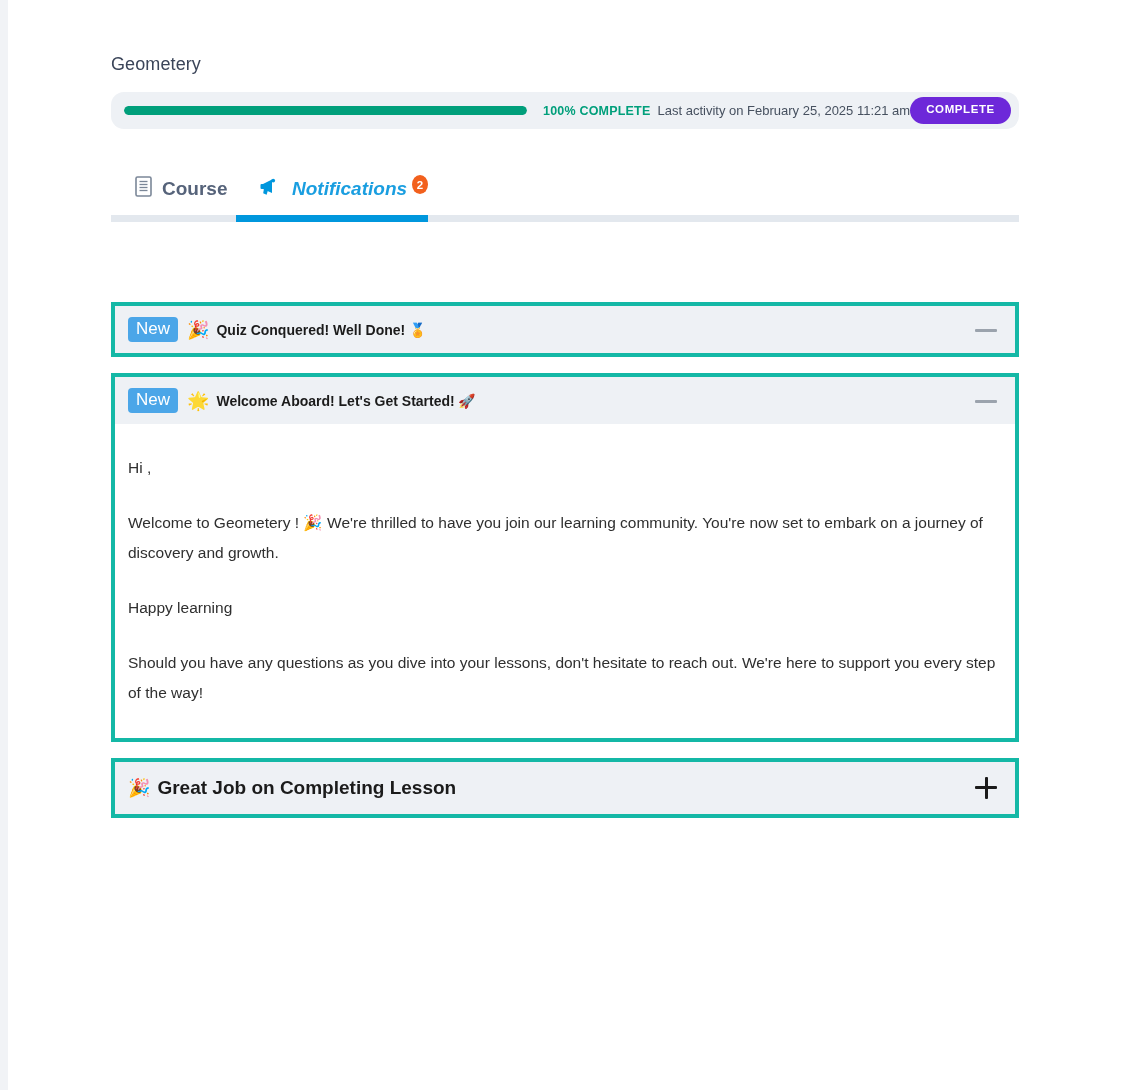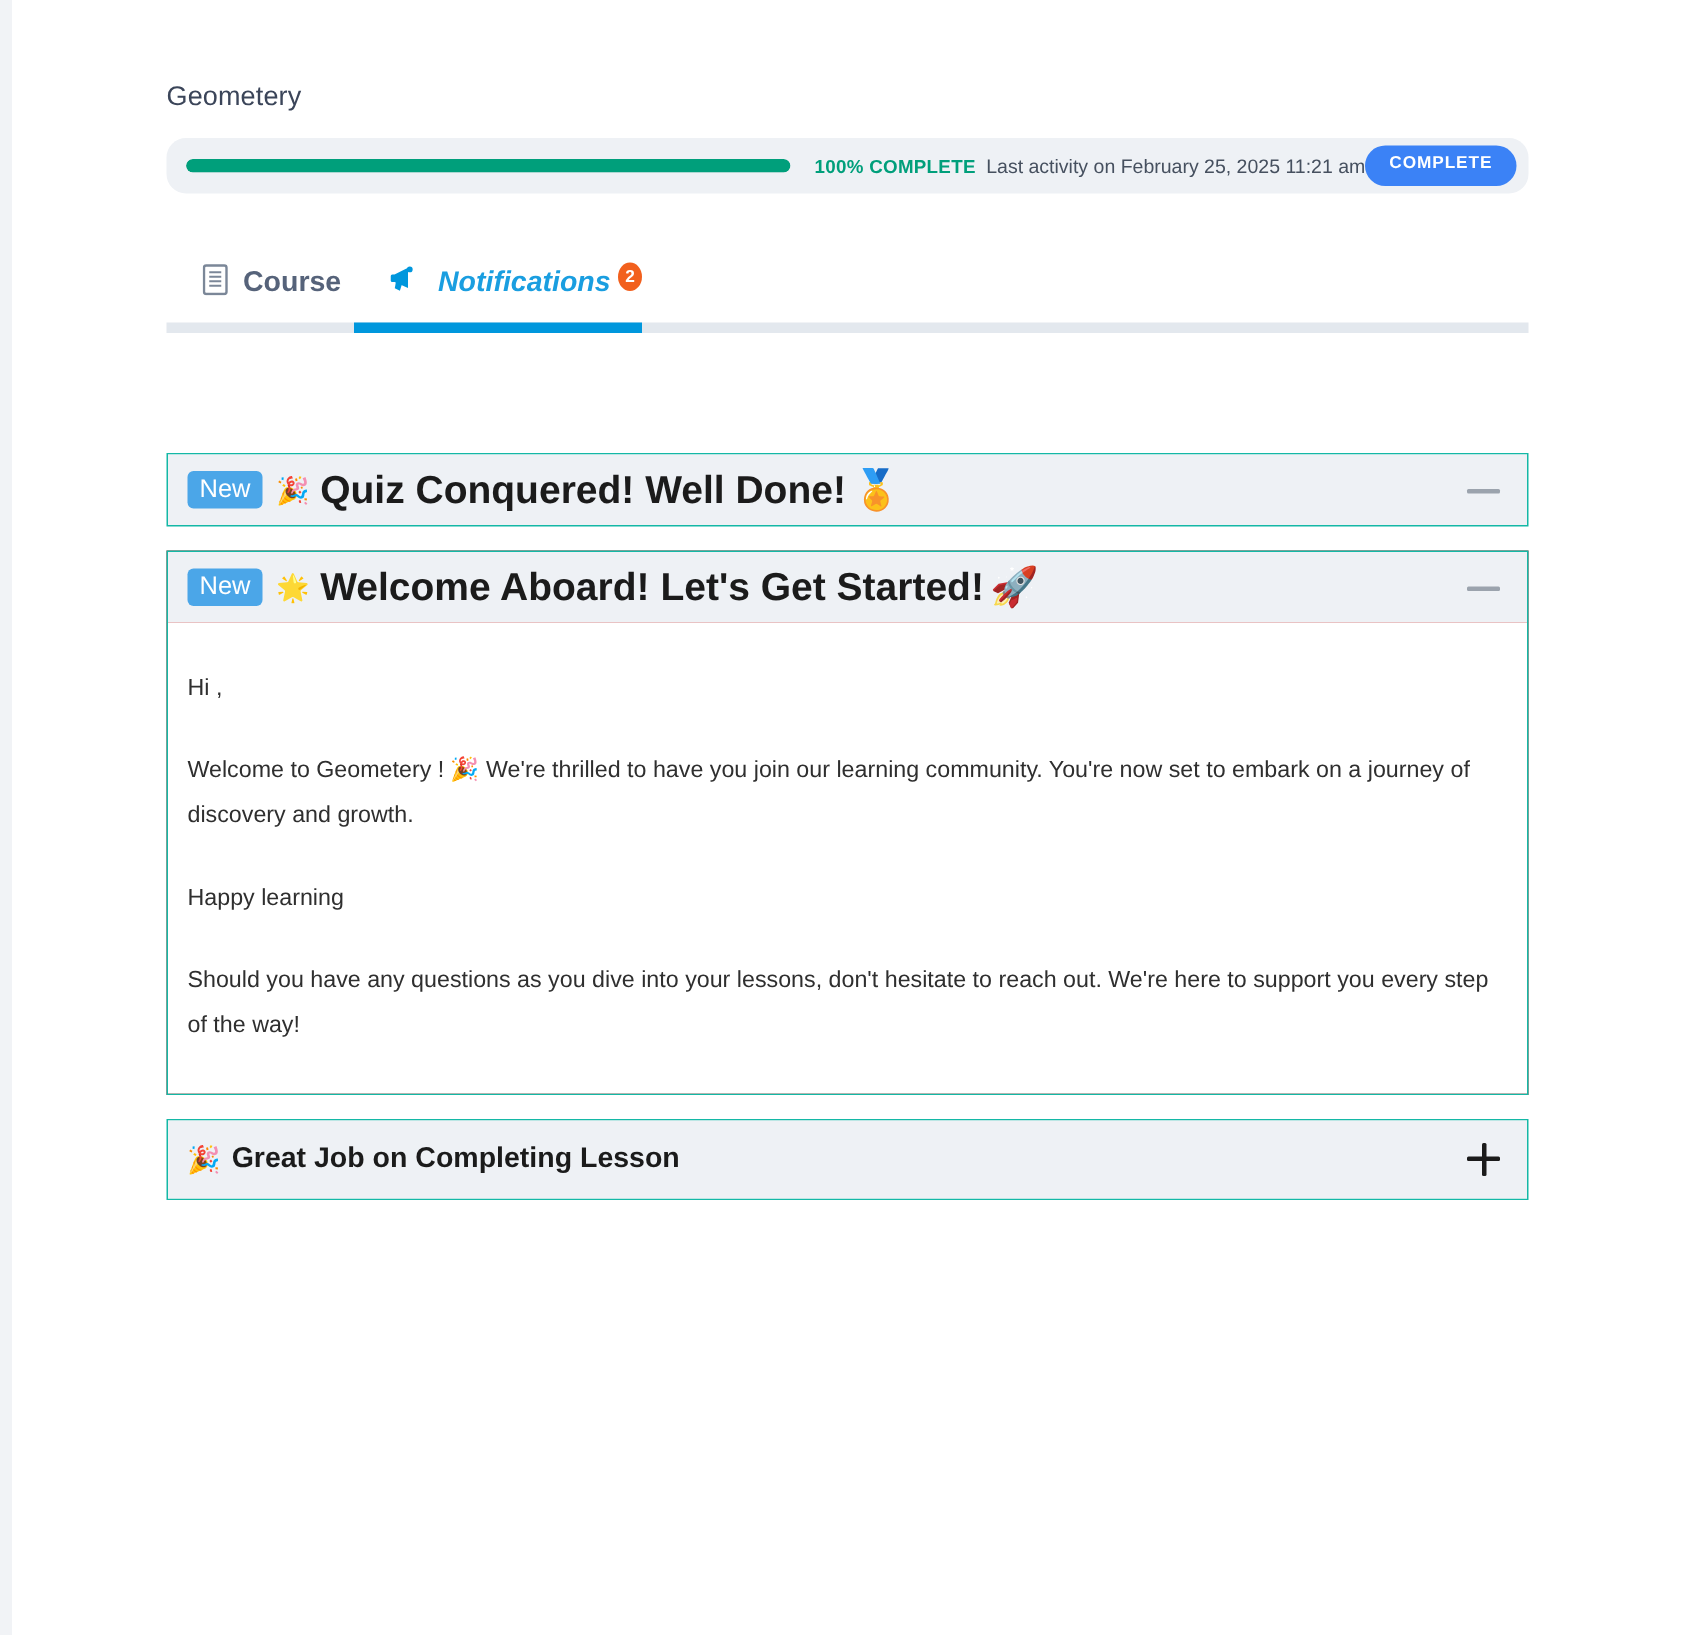--- a/index.html
+++ b/index.html
@@ -73,21 +73,21 @@
   }
   .progress-activity {
     font-size: 13px;
     color: #46505f;
     margin-left: 7px;
     white-space: nowrap;
     flex: 1 1 auto;
   }
   .complete-pill {
     flex: 0 0 auto;
-    background: #3b82f6;
+    background: #6d28d9;
     color: #ffffff;
     font-size: 11.5px;
     font-weight: bold;
     letter-spacing: 0.6px;
     border-radius: 14px;
     padding: 7px 16px 8px 16px;
     line-height: 1;
     border: none;
     cursor: pointer;
   }
@@ -145,22 +145,22 @@
     width: 192px;
     height: 7px;
     background: #0097dd;
   }
 
   
   .cards {
     margin-top: 80px;
   }
   .card {
-    border: 1px solid #14b8a6;
-    background: #b91c1c;
+    border: 4px solid #14b8a6;
+    background: #f97316;
     margin-bottom: 16px;
   }
   .card-header {
     background: #eef1f5;
     height: 47px;
     display: flex;
     align-items: center;
     padding: 0 18px 0 13px;
     cursor: pointer;
   }
@@ -174,21 +174,21 @@
     line-height: 1.15;
     margin-right: 9px;
     flex: 0 0 auto;
   }
   .card-emoji {
     font-size: 18px;
     margin-right: 7px;
     flex: 0 0 auto;
   }
   .card-title {
-    font-size: 26px;
+    font-size: 14px;
     font-weight: bold;
     color: #1b1b1b;
     flex: 1 1 auto;
     white-space: nowrap;
     overflow: hidden;
   }
   .card-title .trail-emoji { font-weight: 400; margin-left: 4px; }
   .toggle-icon {
     flex: 0 0 auto;
     width: 22px; height: 22px;

